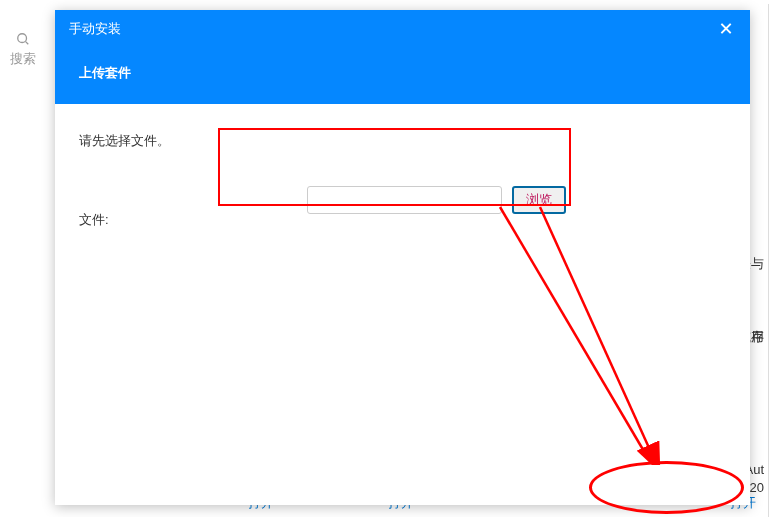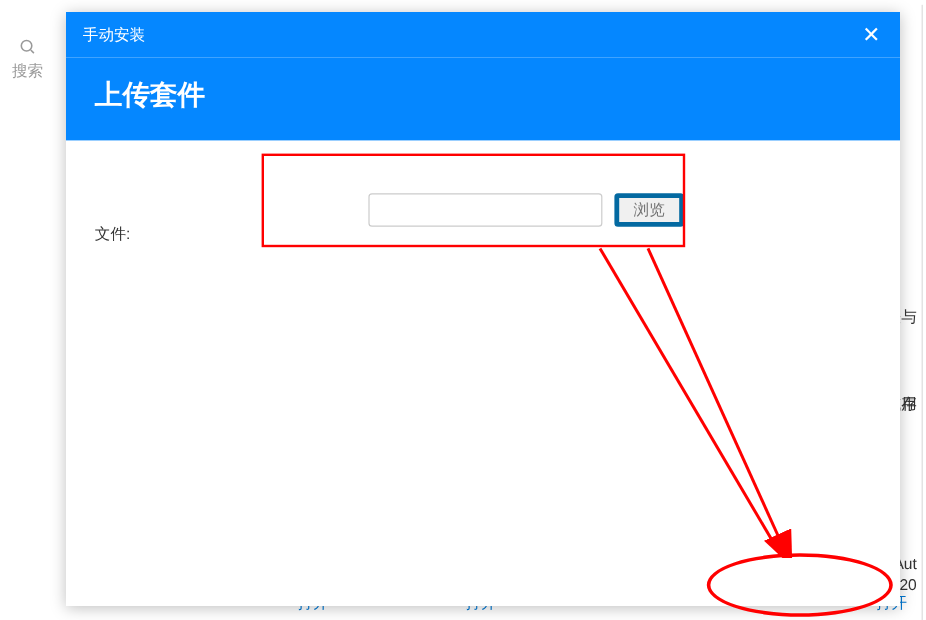--- a/index.html
+++ b/index.html
@@ -77,21 +77,21 @@
       font-size: 18px;
       cursor: pointer;
       width: 20px;
       text-align: center;
     }
     
     .modal-header {
       background: #0587ff;
       color: #fff;
       padding: 16px 29px 22px 24px;
-      font-size: 23px;
+      font-size: 13px;
       font-weight: bold;
     }
     
     .modal-body {
       flex: 1;
       padding: 28px 24px;
       position: relative;
     }
     
     .instruction {
@@ -126,24 +126,24 @@
       border: 1px solid #ccc;
       border-radius: 3px;
       padding: 0 6px;
       font-size: 13px;
     }
     
     .browse-btn {
       height: 28px;
       padding: 0 12px;
       background: #f0f0f0;
-      border: 4px solid #0369a1;
+      border: 2px solid #0369a1;
       border-radius: 3px;
       font-size: 13px;
-      color: #737373;
+      color: #be185d;
       cursor: pointer;
     }
     
     
     .annotation-box {
       position: absolute;
       border: 2px solid #ff0000;
       pointer-events: none;
     }
     .annotation-box-1 {
@@ -225,20 +225,21 @@
   <div class="modal-titlebar">
     <span>手动安装</span>
     <span class="modal-close">✕</span>
   </div>
 
   <div class="modal-header">
     <span>上传套件</span>
   </div>
 
   <div class="modal-body">
+    <div class="instruction">请先选择文件。</div>
     <div class="file-row">
       <span class="file-label">文件:</span>
       <div class="file-input-area">
         <input type="text" class="file-input" value="" style="">
         <button class="browse-btn">浏览</button>
       </div>
     </div>
   </div>
 
 </div>

